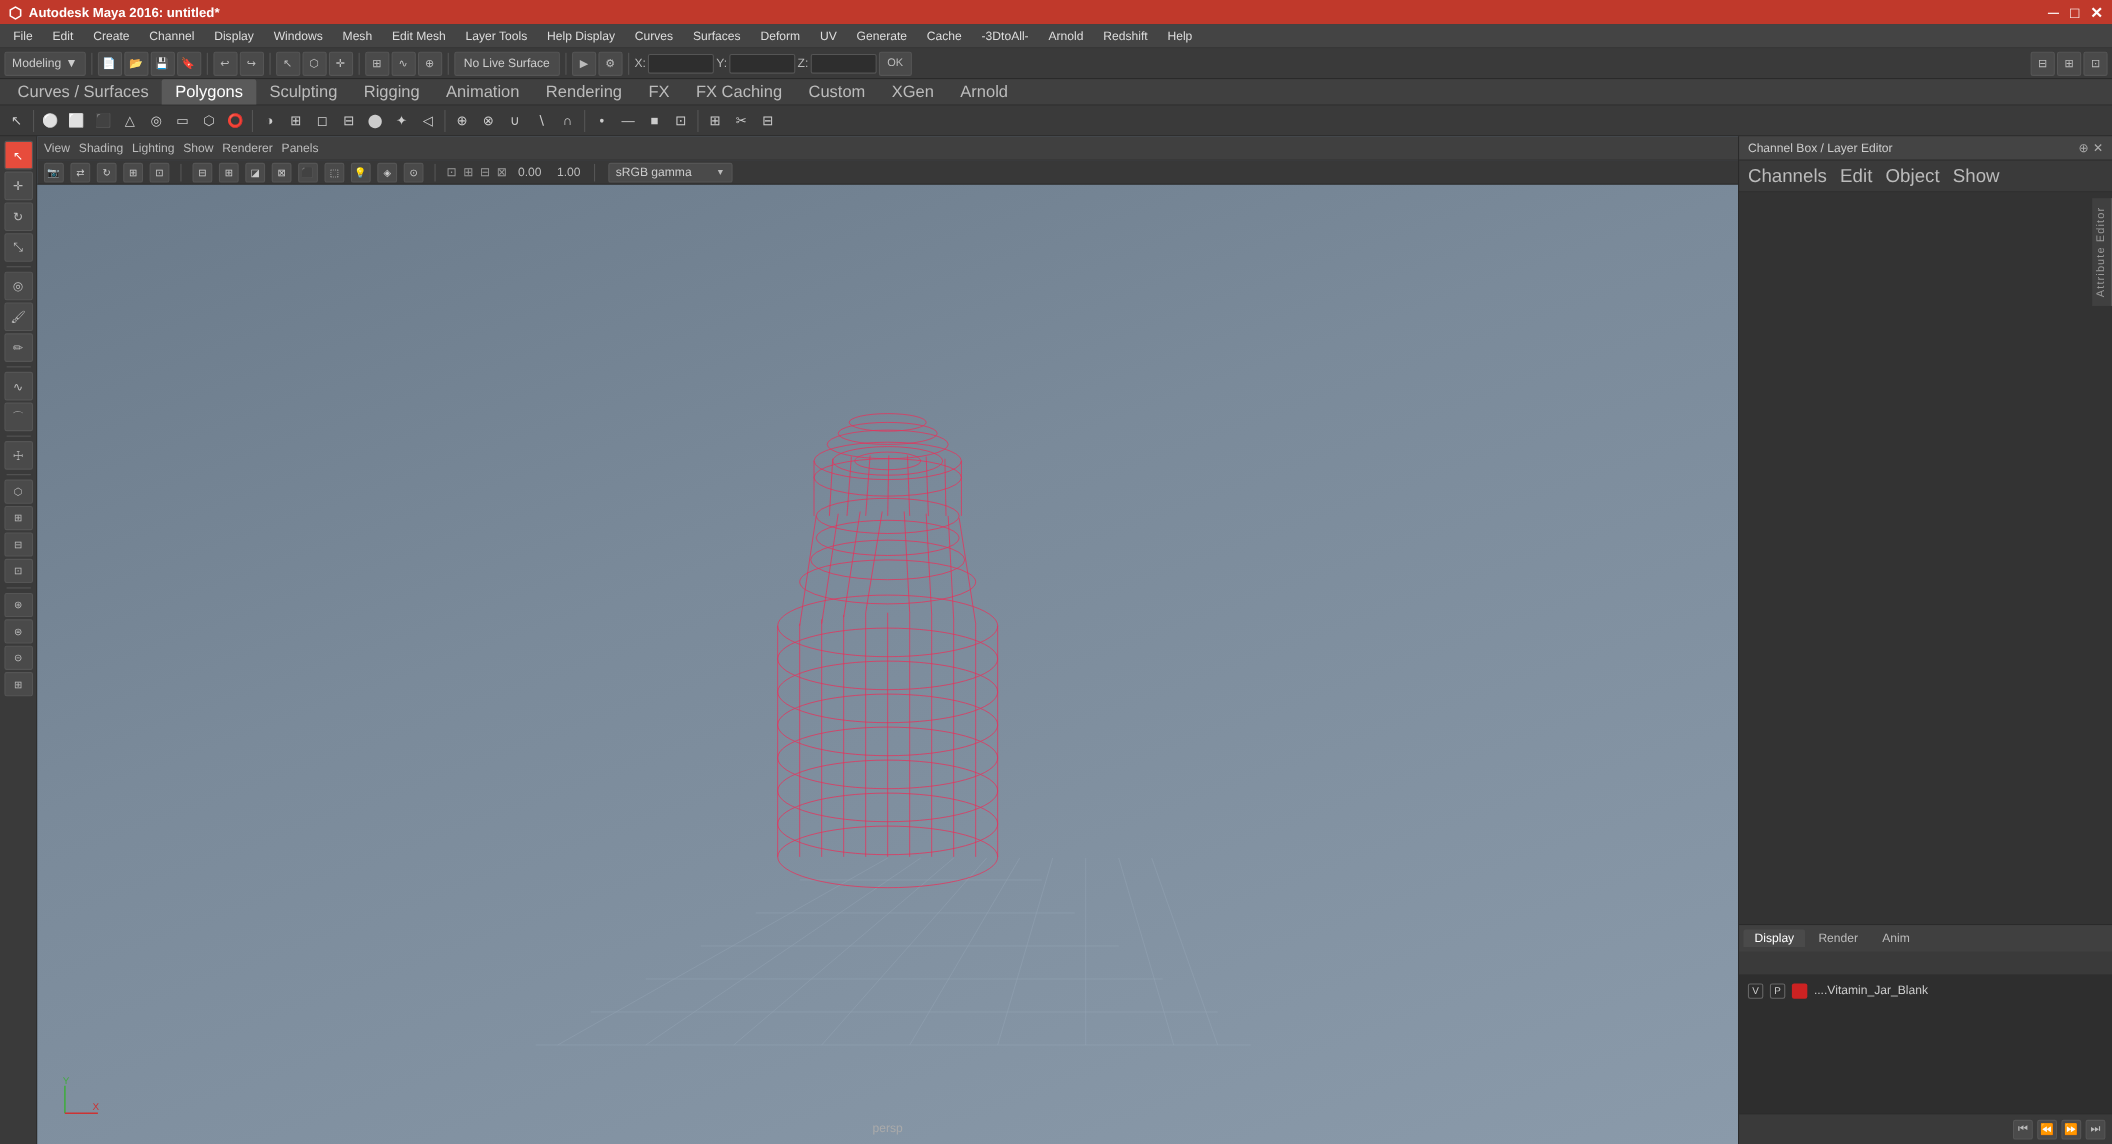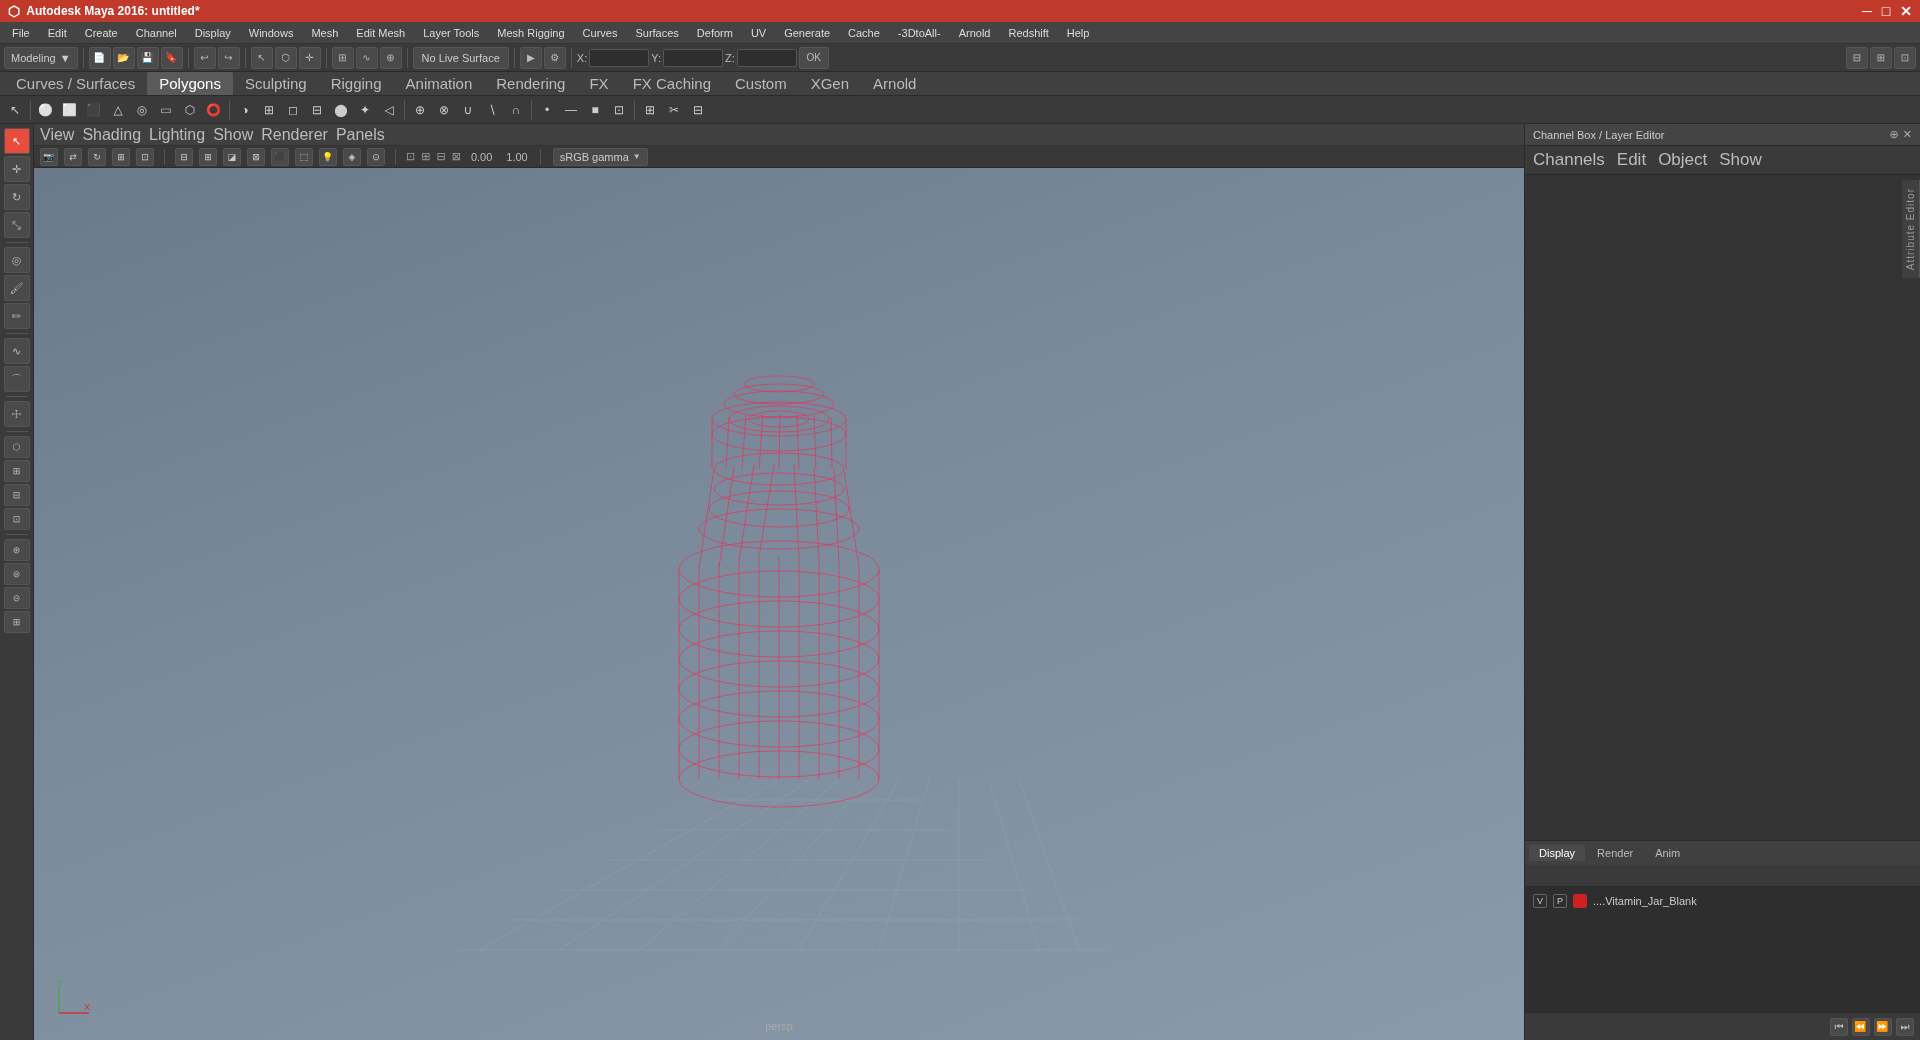--- a/index.html
+++ b/index.html
@@ -200,21 +200,21 @@
       background: #5a6a7a;
       position: relative;
     }
     #viewport-toolbar {
       height: 22px;
       background: #404040;
       display: flex;
       align-items: center;
       padding: 0 6px;
       gap: 8px;
-      font-size: 16px;
+      font-size: 11px;
       color: #bbb;
       border-bottom: 1px solid #333;
     }
     .vp-menu { cursor: pointer; }
     #viewport-canvas {
       flex: 1;
       position: relative;
       background: linear-gradient(160deg, #6a7a8a 0%, #7a8a9a 40%, #8a9aaa 100%);
       overflow: hidden;
     }
@@ -238,21 +238,21 @@
     #axes {
       position: absolute;
       bottom: 20px;
       left: 20px;
       color: #aaa;
       font-size: 10px;
     }
 
     
     #right-panel {
-      width: 396px;
+      width: 340px;
       background: #3a3a3a;
       border-left: 1px solid #2a2a2a;
       display: flex;
       flex-direction: column;
     }
     #channel-box-header {
       height: 22px;
       background: #444;
       display: flex;
       align-items: center;
@@ -431,21 +431,21 @@
 <div id="menu-bar">
   <span class="menu-item">File</span>
   <span class="menu-item">Edit</span>
   <span class="menu-item">Create</span>
   <span class="menu-item">Channel</span>
   <span class="menu-item">Display</span>
   <span class="menu-item">Windows</span>
   <span class="menu-item">Mesh</span>
   <span class="menu-item">Edit Mesh</span>
   <span class="menu-item">Layer Tools</span>
-  <span class="menu-item">Mesh Rigging</span>
+  <span class="menu-item">Help Display</span>
   <span class="menu-item">Curves</span>
   <span class="menu-item">Surfaces</span>
   <span class="menu-item">Deform</span>
   <span class="menu-item">UV</span>
   <span class="menu-item">Generate</span>
   <span class="menu-item">Cache</span>
   <span class="menu-item">-3DtoAll-</span>
   <span class="menu-item">Arnold</span>
   <span class="menu-item">Redshift</span>
   <span class="menu-item">Help</span>
@@ -602,21 +602,21 @@
       <div class="vp-small-btn">◈</div>
       <div class="vp-small-btn">⊙</div>
       <div style="width:1px;height:16px;background:#555;margin:0 4px;"></div>
       <span style="font-size:11px;color:#999;">⊡</span>
       <span style="font-size:11px;color:#999;">⊞</span>
       <span style="font-size:11px;color:#999;">⊟</span>
       <span style="font-size:11px;color:#999;margin-right:4px;">⊠</span>
       <span style="font-size:11px;color:#bbb;">0.00</span>
       <span style="font-size:11px;color:#bbb;margin-left:8px;">1.00</span>
       <div style="width:1px;height:16px;background:#555;margin:0 6px;"></div>
-      <div style="display:flex;align-items:center;gap:4px;background:#4a4a4a;border:1px solid #555;border-radius:2px;padding:0 6px;height:18px;cursor:pointer;">
+      <div style="display:flex;align-items:center;gap:22px;background:#4a4a4a;border:1px solid #555;border-radius:2px;padding:0 6px;height:18px;cursor:pointer;">
         <span style="font-size:11px;color:#ccc;">sRGB gamma</span>
         <span style="font-size:8px;">▼</span>
       </div>
     </div>
 
     <div id="viewport-canvas">
       <div id="viewport-canvas-inner">
 
         <svg style="position:absolute;bottom:80px;left:50%;transform:translateX(-50%);width:700px;height:200px;opacity:0.4;">
 

